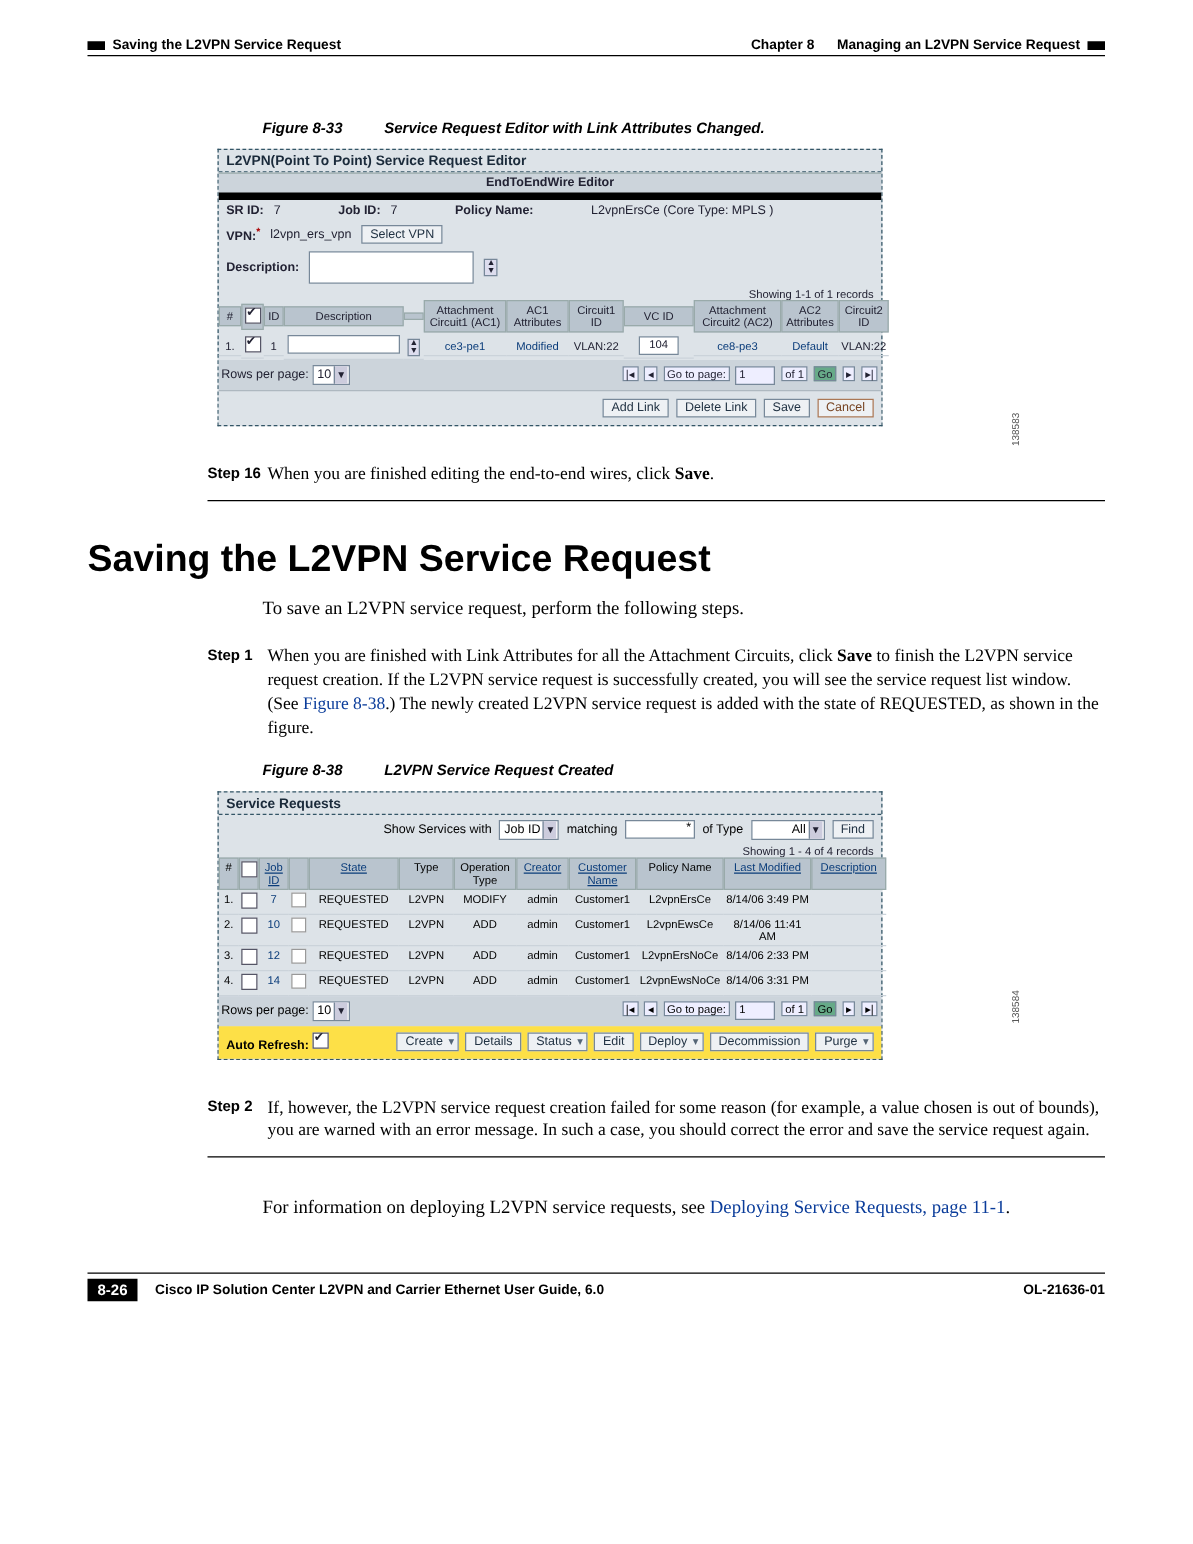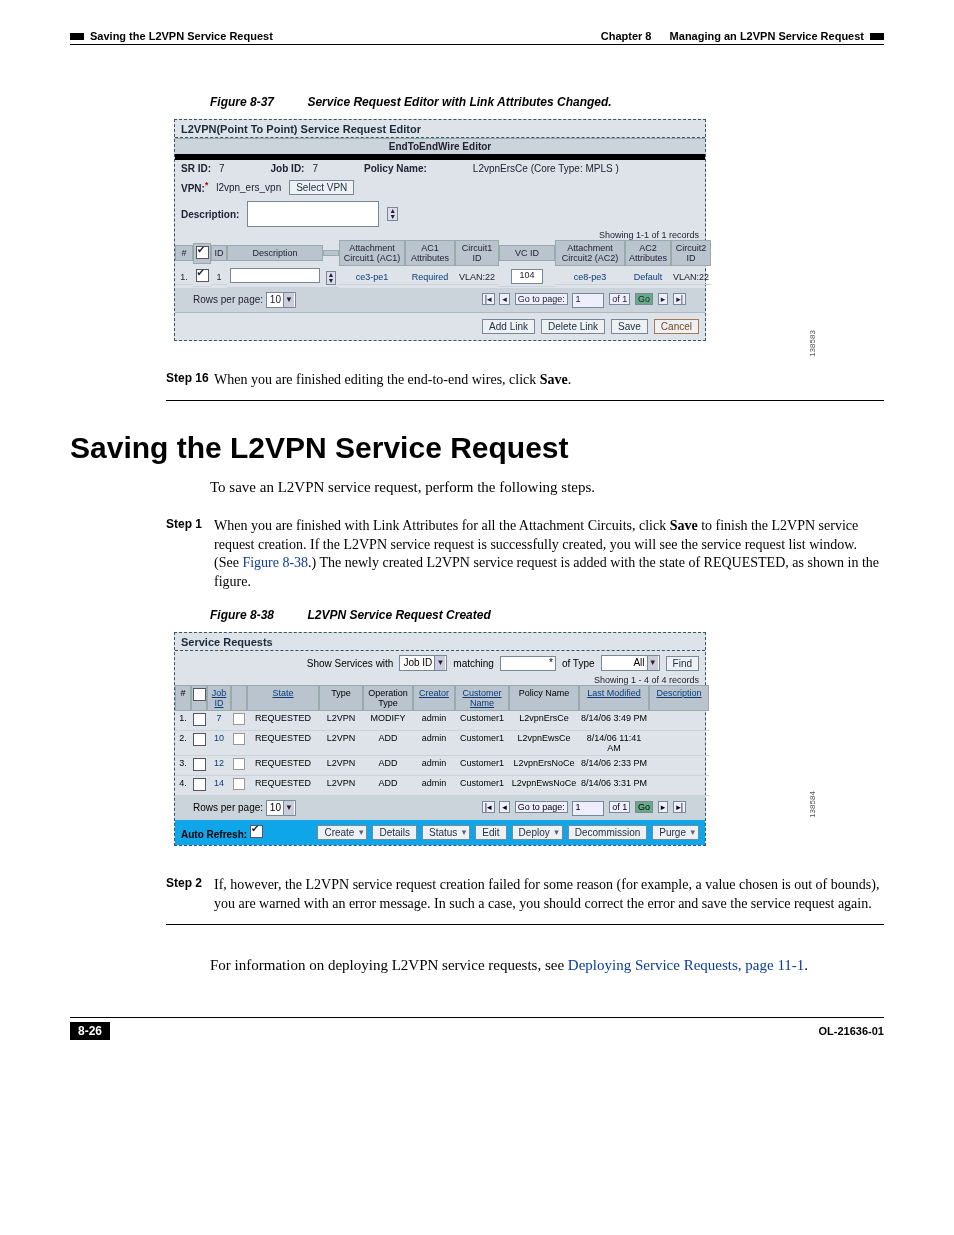--- a/index.html
+++ b/index.html
@@ -106,21 +106,21 @@
   .grid1-head > div {
     background:#b9c4ce; border:1px solid #9aa; padding:2px 2px; text-align:center; font-weight:normal;
   }
   .grid1-row > div {
     padding:2px 2px; text-align:center; border-bottom:1px solid #cbd3da;
   }
   .grid1-row .link { color:#0a3c7a; }
   .cb { width:11px;height:11px;border:1px solid #556;background:#fff;display:inline-block; position:relative;}
   .cb.checked::after{content:"✔";position:absolute;left:0;top:-3px;font-size:10px;color:#223;}
   .pager-row {
-    display:flex; justify-content:space-between; align-items:center; padding:4px 18px; background:#ccd4db; font-size:10px;
+    display:flex; justify-content:space-between; align-items:center; padding:4px 2px; background:#ccd4db; font-size:10px;
   }
   .pager-row .pgbtns span{ border:1px solid #789; padding:0 2px; margin:0 1px; background:#eef; font-size:9px;}
   .actions-row {
     display:flex; justify-content:flex-end; gap:6px; padding:6px; background:#dde3e8; border-top:1px solid #aeb8c0;
   }
   .note-req { font-size:9px; padding:3px 6px;}
   .imgid { position:absolute; right:58px; transform:rotate(-90deg); font-size:8px; color:#555; font-family:Arial; }
 
   
   .step-block { display:flex; margin: 10px 0 10px 96px; }
@@ -154,21 +154,21 @@
   .sel::after{content:"▼";position:absolute;right:1px;top:0;font-size:8px;color:#223;background:#ccd;border-left:1px solid #789;padding:0 1px;}
   .grid2-head, .grid2-row {
     display:grid;
     grid-template-columns: 16px 16px 24px 16px 72px 44px 50px 42px 54px 70px 70px 60px;
     font-size:9px;
   }
   .grid2-head > div { background:#b9c4ce; border:1px solid #9aa; padding:2px 1px; text-align:center;}
   .grid2-head .lnkh { color:#0a3c7a; text-decoration:underline;}
   .grid2-row > div { padding:2px 1px; text-align:center; border-bottom:1px solid #cbd3da;}
   .grid2-row .link{ color:#0a3c7a;}
-  .auto-row{ display:flex; align-items:center; justify-content:space-between; padding:5px 6px; background:#0ea5e9;}
+  .auto-row{ display:flex; align-items:center; justify-content:space-between; padding:5px 6px; background:#fde047;}
   .auto-row .btns{ display:flex; gap:5px;}
   .drop-btn{ padding-right:12px; position:relative;}
   .drop-btn::after{content:"▾";position:absolute;right:3px;top:1px;font-size:9px;color:#567;}
 
   
   .footer-rule { border-top:1px solid #000; margin-top:40px;}
   .footer {
     display:flex; justify-content:space-between; align-items:center;
     font-family: Arial, Helvetica, sans-serif; font-size:11px; font-weight:bold;
     margin-top:4px;
@@ -190,21 +190,21 @@
   <div class="header-bar header-right">
     <span>Chapter 8</span>
     &nbsp;&nbsp;
     <span>Managing an L2VPN Service Request</span>
     <span class="black-sq"></span>
   </div>
 </div>
 <div class="rule"></div>
 
 <div class="fig-caption">
-  <span class="fignum">Figure 8-37</span>
+  <span class="fignum">Figure 8-33</span>
   <span>Service Request Editor with Link Attributes Changed.</span>
 </div>
 
 <div class="fig-wrap" style="position:relative;">
   <div class="shot">
     <div class="shot-title">L2VPN(Point To Point) Service Request Editor</div>
     <div style="border-top:1px dashed #356;"></div>
     <div class="subheader">EndToEndWire Editor</div>
 
     <div class="form-row">
@@ -251,21 +251,21 @@
     <div class="grid1-row">
       <div>1.</div>
       <div><span class="cb checked"></span></div>
       <div>1</div>
       <div><span class="small-input" style="width:84px;"></span></div>
       <div><span class="spin">
               <span>▲</span>
               <span>▼</span>
             </span></div>
       <div class="link">ce3-pe1</div>
-      <div class="link">Required</div>
+      <div class="link">Modified</div>
       <div>VLAN:22</div>
       <div><span class="small-input">104</span></div>
       <div class="link">ce8-pe3</div>
       <div class="link">Default</div>
       <div>VLAN:22</div>
     </div>
 
     <div class="pager-row">
       <div>
         <span>Rows per page:</span>
@@ -449,16 +449,17 @@
 
 <p class="body-p">
   <span>For information on deploying L2VPN service requests, see </span><span class="xref">Deploying Service Requests, page 11-1</span><span>.</span>
 </p>
 
 <div class="footer-rule"></div>
 <div class="footer">
   <div>
     <span class="page-num-badge">8-26</span>
   </div>
+  <div style="flex:1;text-align:left;padding-left:6px;">Cisco IP Solution Center L2VPN and Carrier Ethernet User Guide, 6.0</div>
   <div>OL-21636-01</div>
 </div>
 
 </div>
 
 </body></html>

